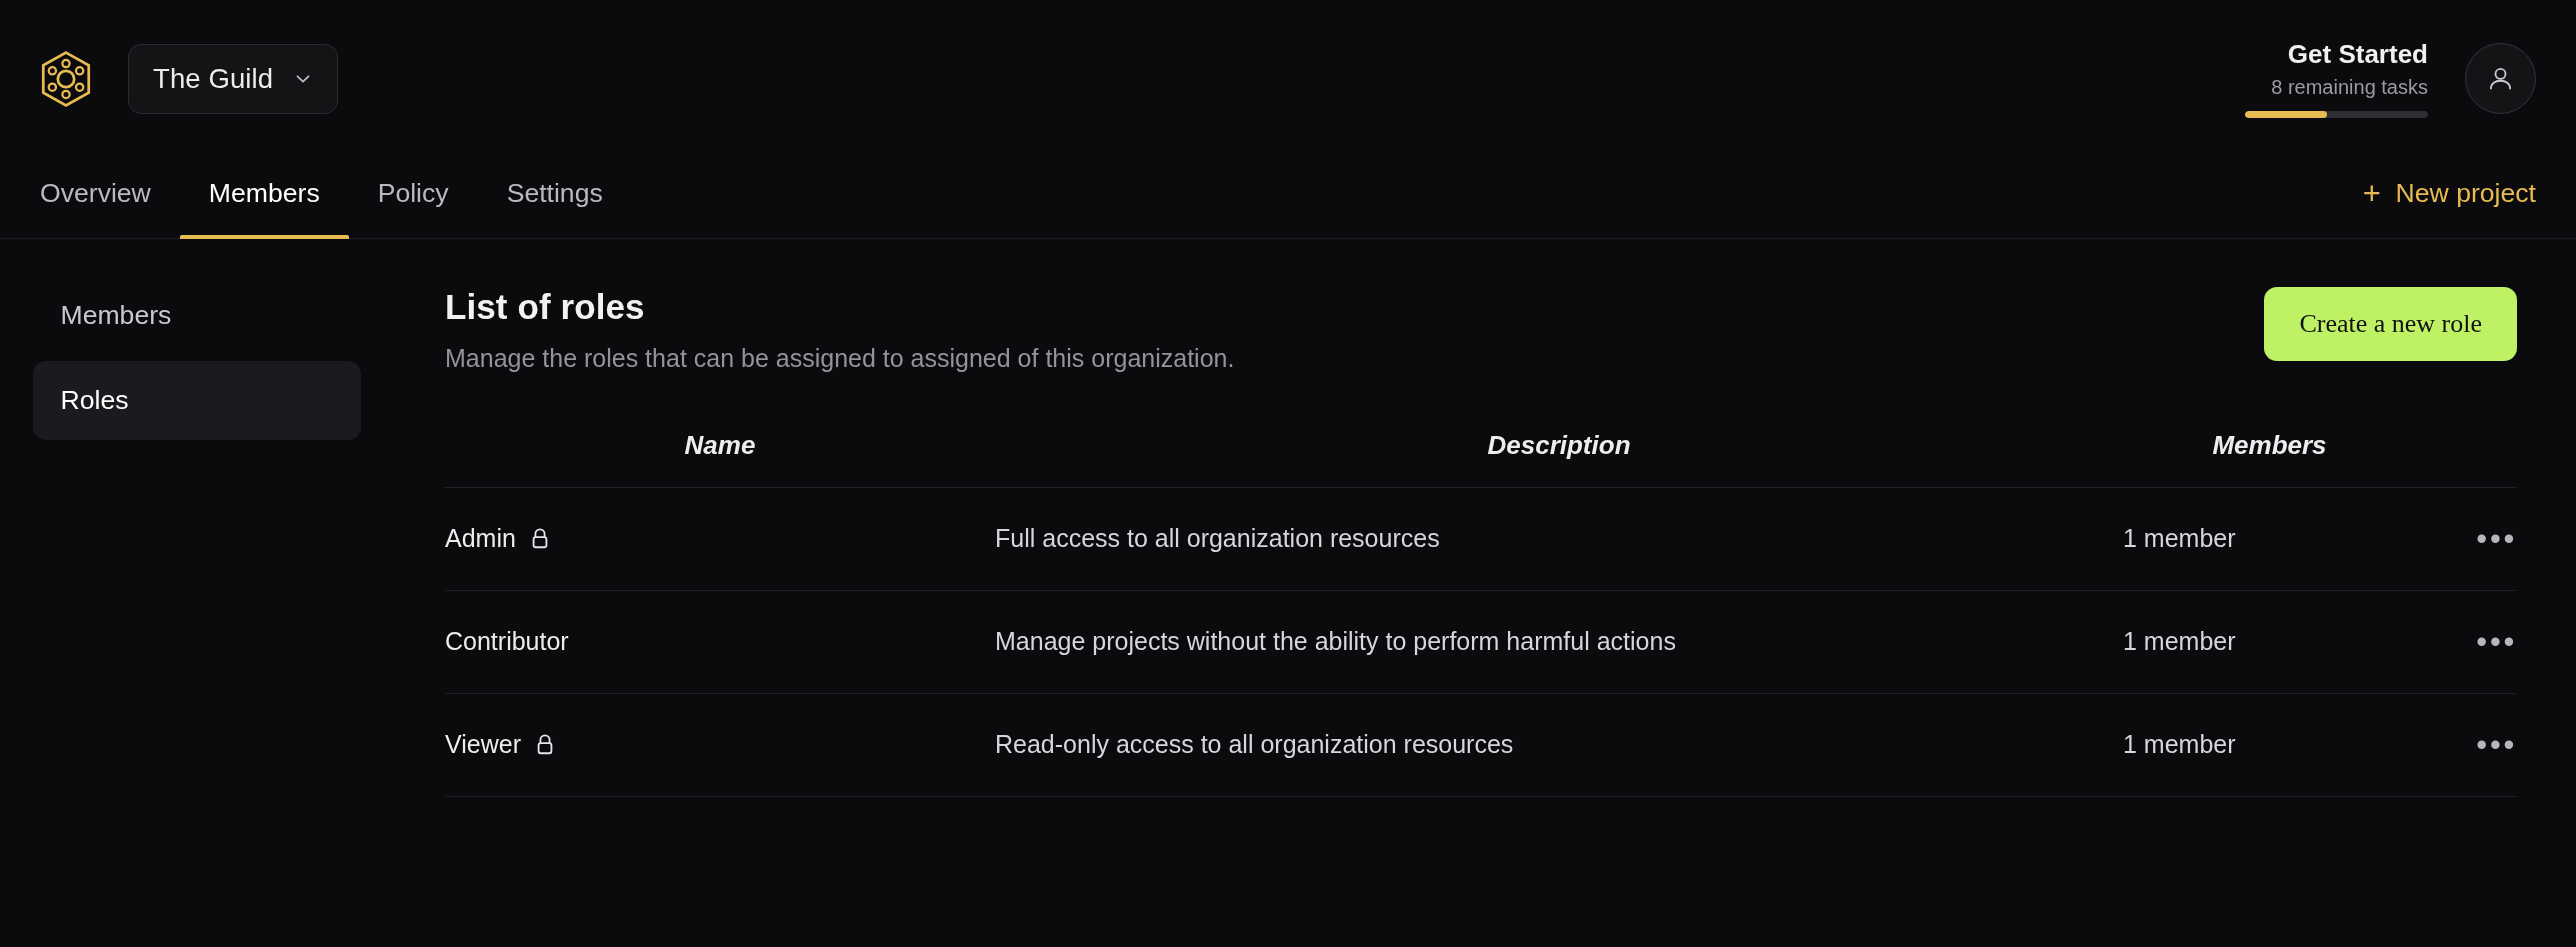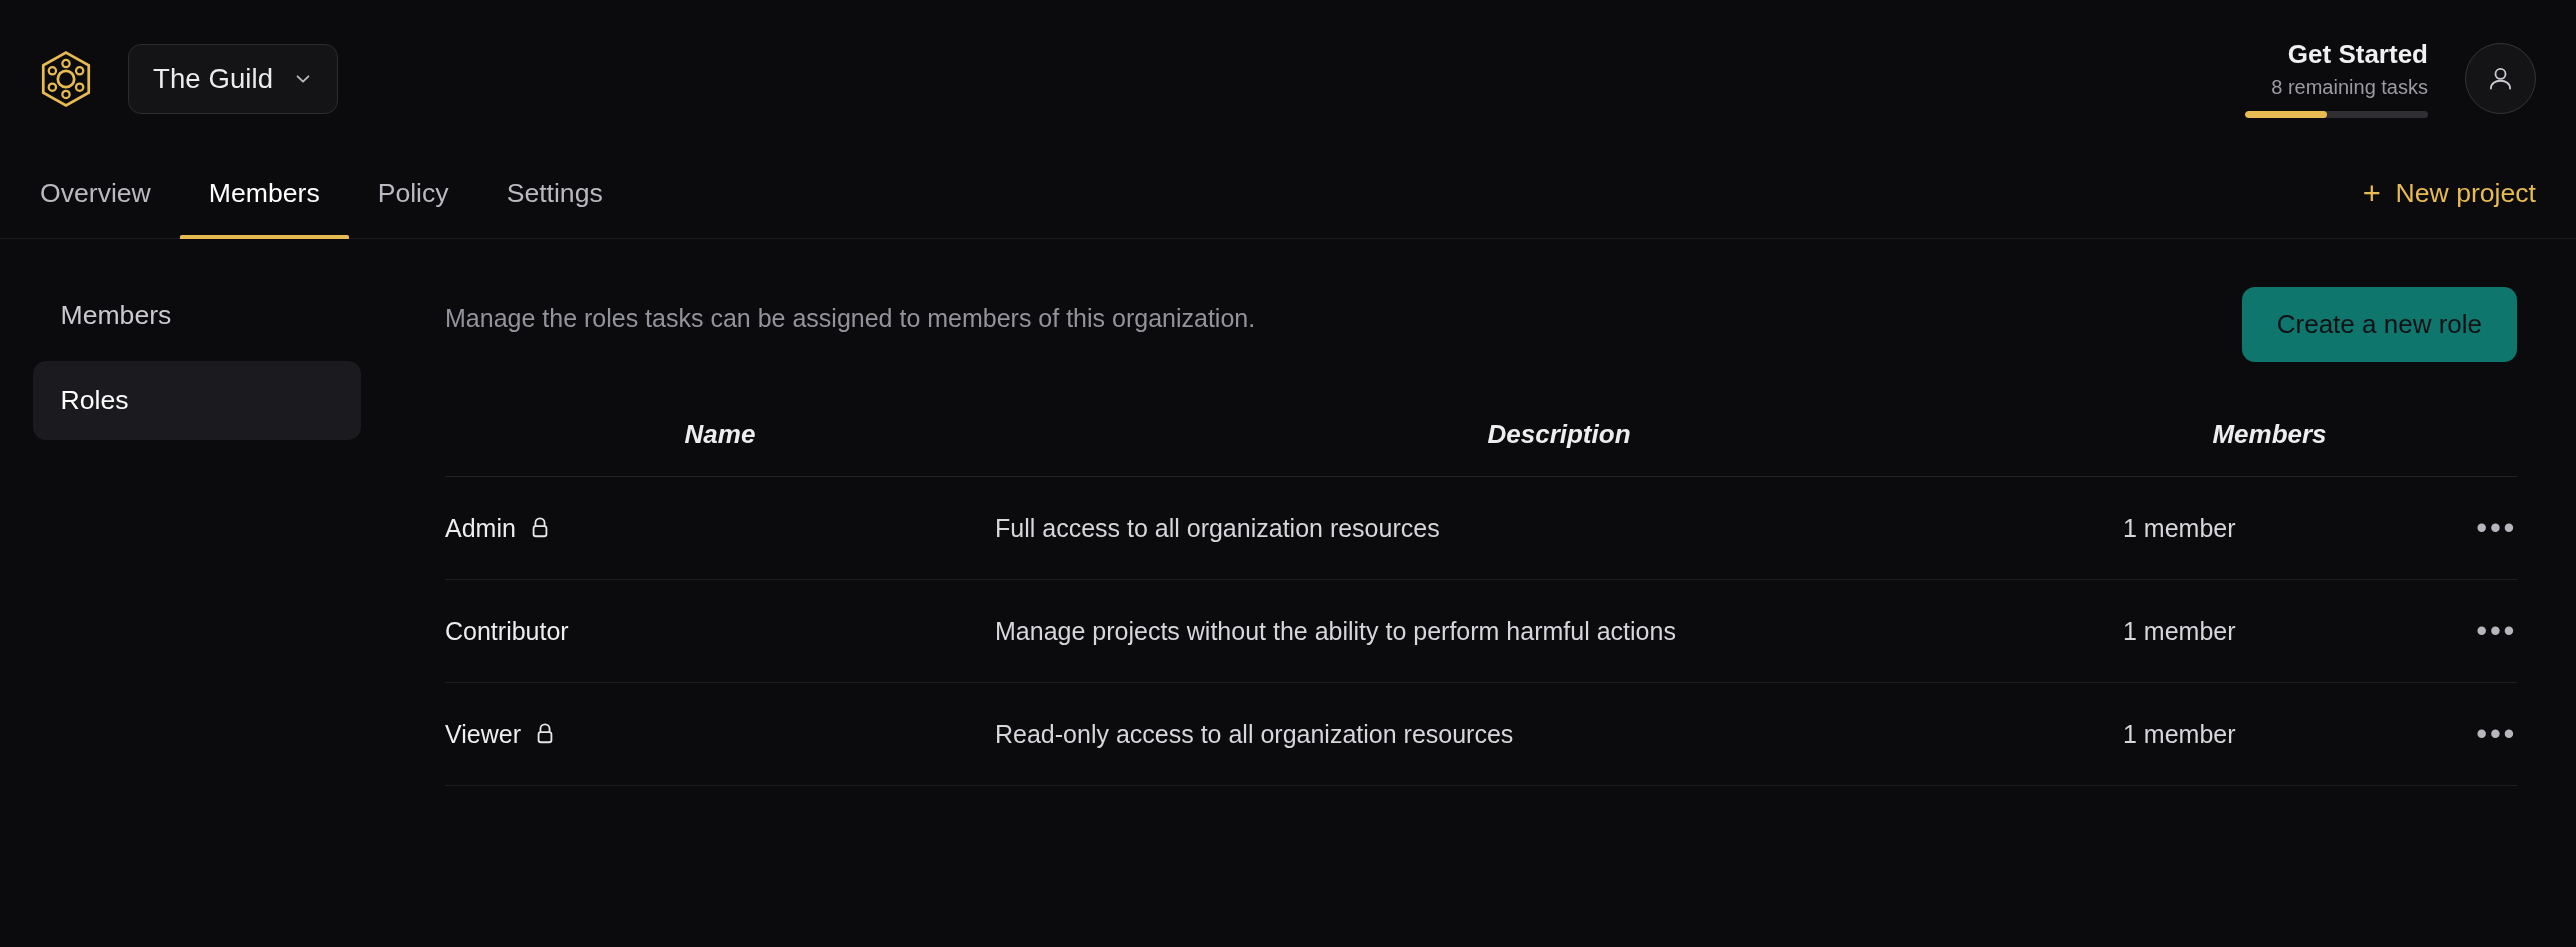--- a/index.html
+++ b/index.html
@@ -197,28 +197,28 @@
     color: #f2f2f4;
     letter-spacing: 0.1px;
   }
   .page-sub {
     margin-top: 16.5px;
     font-size: 25px;
     color: #93939b;
   }
   .create-role-btn {
     flex: 0 0 auto;
-    background: #0f766e;
+    background: #bef264;
     color: #111114;
     font-size: 26px;
     border: none;
     border-radius: 13px;
     padding: 22px 35px;
     cursor: pointer;
-    font-family: Liberation Sans, sans-serif;
+    font-family: Liberation Serif, serif;
     white-space: nowrap;
   }
 
   
   .roles-table {
     margin-top: 57px;
     width: 100%;
     border-collapse: collapse;
   }
   .roles-table th {
@@ -338,21 +338,22 @@
         <span>Members</span>
       </div>
       <div class="side-item active">
         <span>Roles</span>
       </div>
     </div>
 
     <div class="content">
       <div class="content-head">
         <div class="ch-text">
-          <div class="page-sub">Manage the roles tasks can be assigned to members of this organization.</div>
+          <div class="page-title">List of roles</div>
+          <div class="page-sub">Manage the roles that can be assigned to assigned of this organization.</div>
         </div>
         <button class="create-role-btn">Create a new role</button>
       </div>
 
       <table class="roles-table">
         <thead>
           <tr>
             <th class="col-name">Name</th>
             <th class="col-desc">Description</th>
             <th class="col-members">Members</th>

